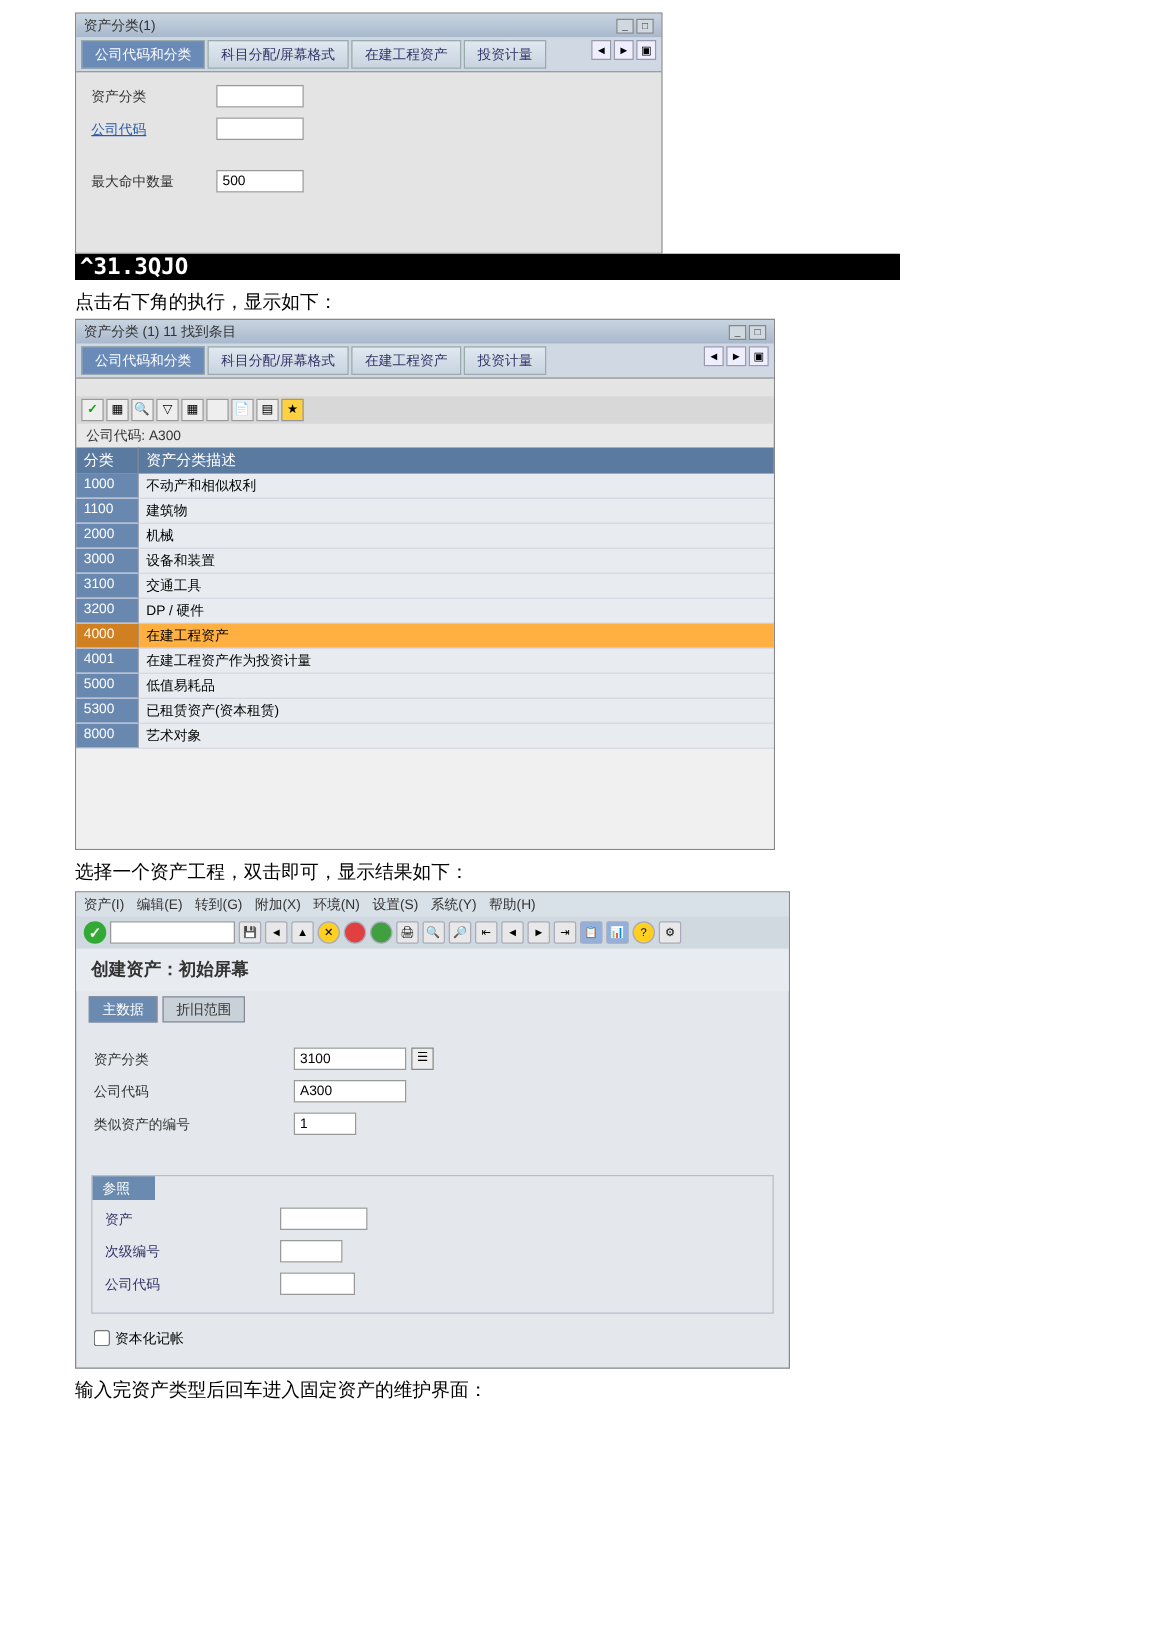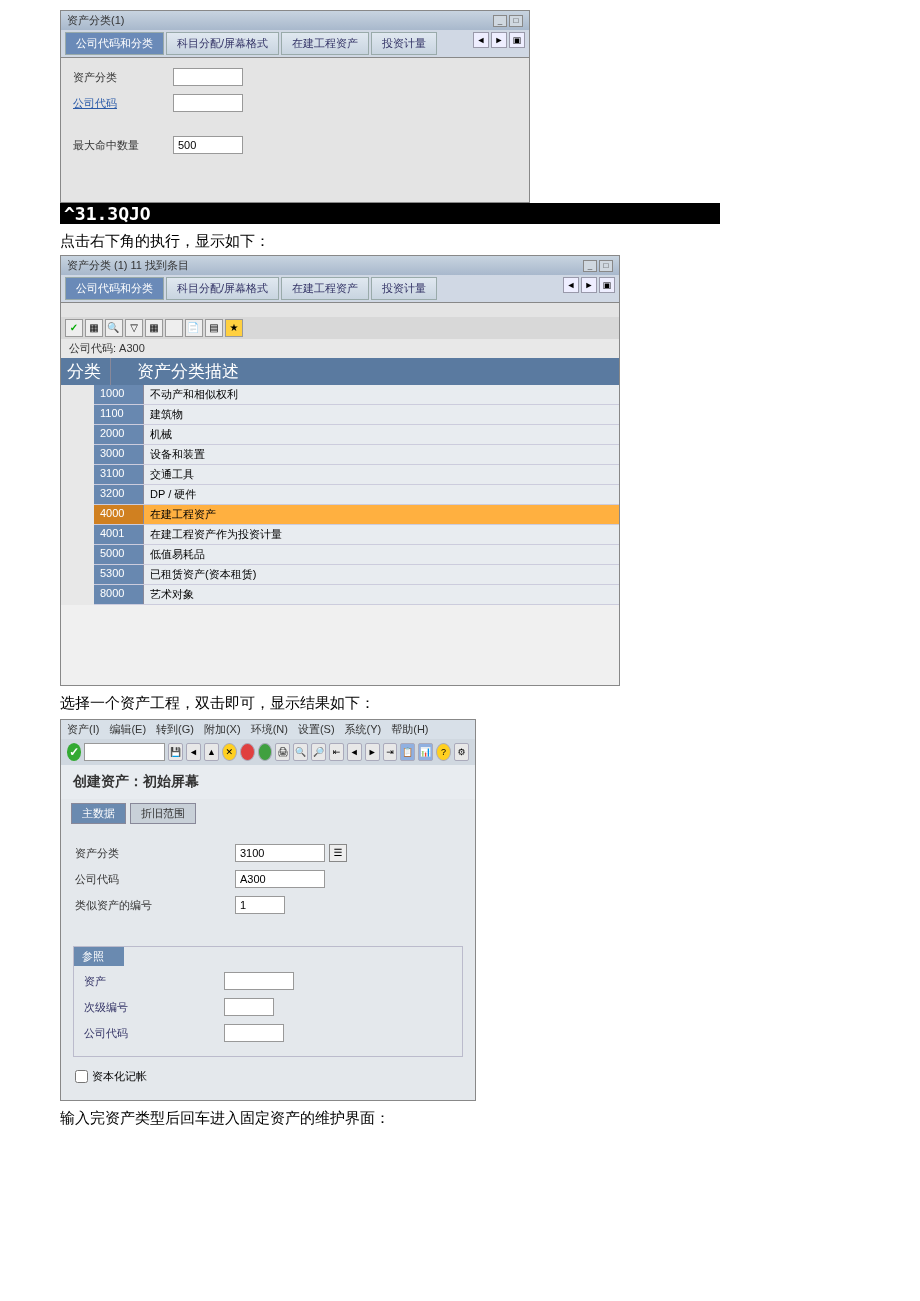--- a/index.html
+++ b/index.html
@@ -23,31 +23,31 @@
     .black-bar { background: #000; color: #fff; font-size: 18px; padding: 0 4px; width: 660px; margin-left: 60px; font-family: monospace; font-weight: bold; }
     
     .doc-text { margin: 8px 0 4px 60px; font-size: 15px; color: #000; }
     
     .sap-window2 { border: 1px solid #888; background: #e8e8e8; margin: 2px 0 0 60px; width: 560px; }
     .toolbar { background: #d8d8d8; padding: 2px 4px; display: flex; gap: 2px; align-items: center; }
     .tbtn { width: 18px; height: 18px; background: #eee; border: 1px solid #999; font-size: 10px; line-height: 16px; text-align: center; cursor: pointer; }
     .tbtn.green { color: #0a0; font-weight: bold; }
     .tbtn.yellow { background: #ffd040; }
     .info-line { font-size: 11px; color: #333; padding: 2px 8px; }
-    .grid-header { display: flex; background: #5a7aa0; color: #fff; font-size: 17px; gap: 20px; }
+    .grid-header { display: flex; background: #5a7aa0; color: #fff; font-size: 12px; }
     .grid-header .col1 { width: 50px; padding: 2px 6px; border-right: 1px solid #889; }
     .grid-header .col2 { flex: 1; padding: 2px 6px; }
-    .grid-row { display: flex; font-size: 11px; border-bottom: 1px solid #ccd; margin-left: 33px; }
+    .grid-row { display: flex; font-size: 11px; border-bottom: 1px solid #ccd; }
     .grid-row .col1 { width: 50px; padding: 2px 6px; background: #6888b0; color: #fff; border-right: 1px solid #889; }
     .grid-row .col2 { flex: 1; padding: 2px 6px; background: #e8ecf0; }
     .grid-row.sel .col2 { background: #ffb040; }
     .grid-row.sel .col1 { background: #d08020; }
     .grid-blank { height: 80px; background: #f0f0f0; }
     
-    .sap-window3 { border: 1px solid #888; background: #e4e8ec; margin: 6px 12px 0 60px; width: 416px; }
+    .sap-window3 { border: 1px solid #888; background: #e4e8ec; margin: 6px 12px 0 60px; width: 572px; }
     .menubar { background: #d8e0e8; padding: 2px 6px; font-size: 11px; color: #333; display: flex; gap: 10px; }
     .menuitem { cursor: pointer; }
     .big-toolbar { background: #d0d8e0; padding: 4px 6px; display: flex; gap: 3px; align-items: center; }
     .green-check { width: 18px; height: 18px; border-radius: 50%; background: #3a3; color: #fff; font-size: 12px; line-height: 18px; text-align: center; font-weight: bold; }
     .tb-icon { width: 18px; height: 18px; background: #e8e8e8; border: 1px solid #aab; border-radius: 2px; font-size: 9px; line-height: 16px; text-align: center; cursor: pointer; }
     .tb-icon.circle { border-radius: 50%; }
     .tb-icon.yellow { background: #ffd020; }
     .tb-icon.blue { background: #90b0e0; }
     .screen-title { font-size: 14px; font-weight: bold; padding: 8px 12px; color: #333; background: #e8ecf0; }
     .sub-tabs { padding: 4px 10px; display: flex; gap: 4px; }

